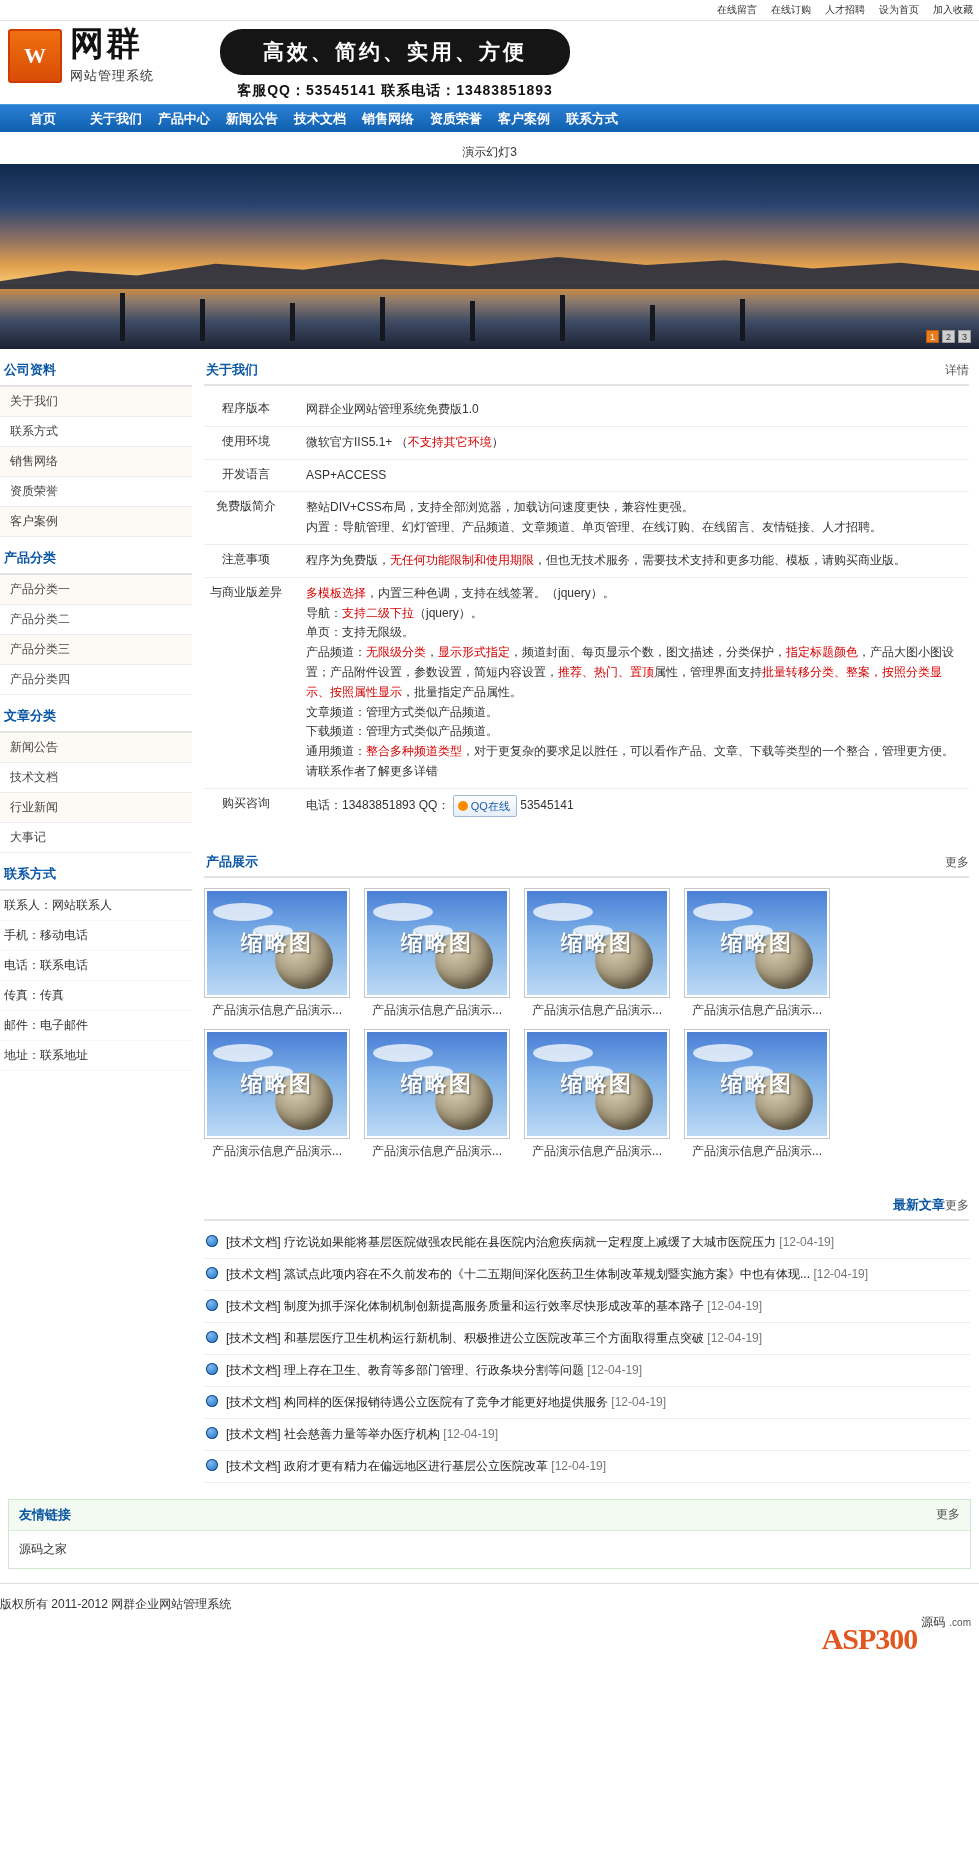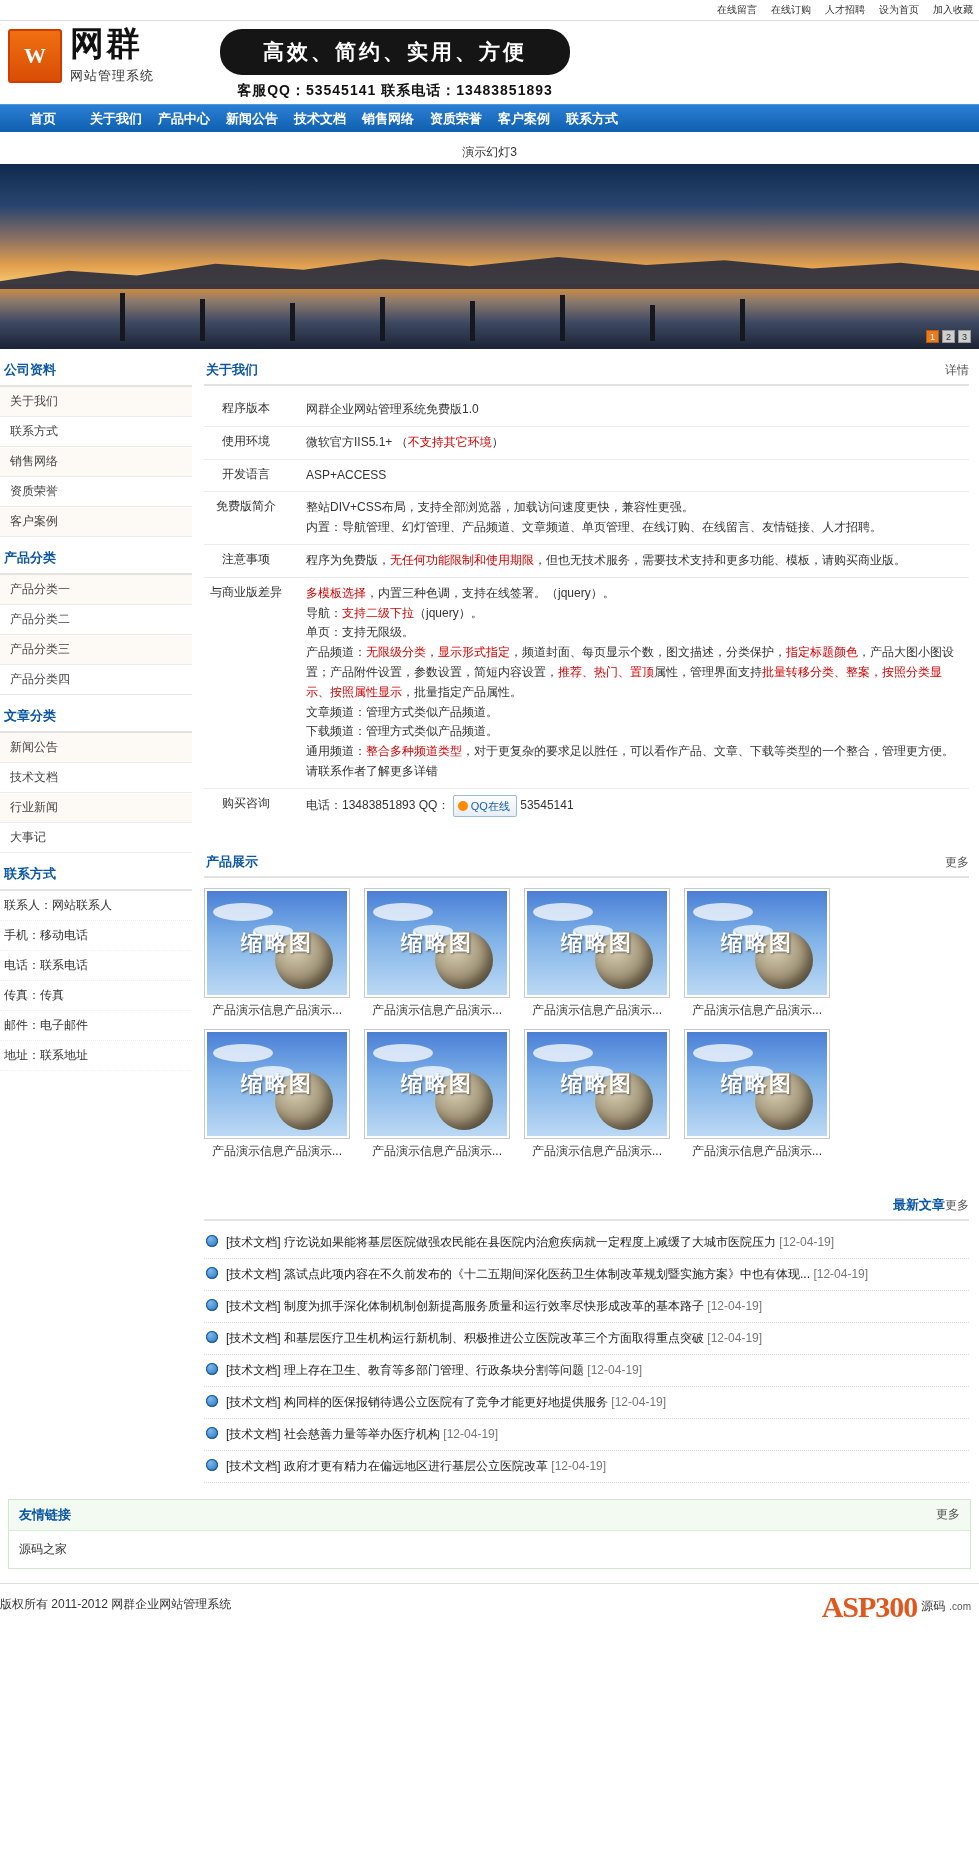--- a/index.html
+++ b/index.html
@@ -291,20 +291,21 @@
   }
   .asp300 {
     position:absolute; right: 8px; top: 6px;
     display:flex; align-items:center; gap: 4px;
   }
   .asp300 .mark {
     font-family:"Liberation Serif", serif;
     font-size: 30px; font-weight:bold;
     color:#e2571e;
     letter-spacing: -1px;
+    margin-top: 32px;
   }
   .asp300 .cn { font-size: 12px; color:#333; }
   .asp300 .dom { font-size: 10px; color:#555; }
 </style>
 </head>
 <body>
 
 <div class="page">
 
   <div class="topbar">

